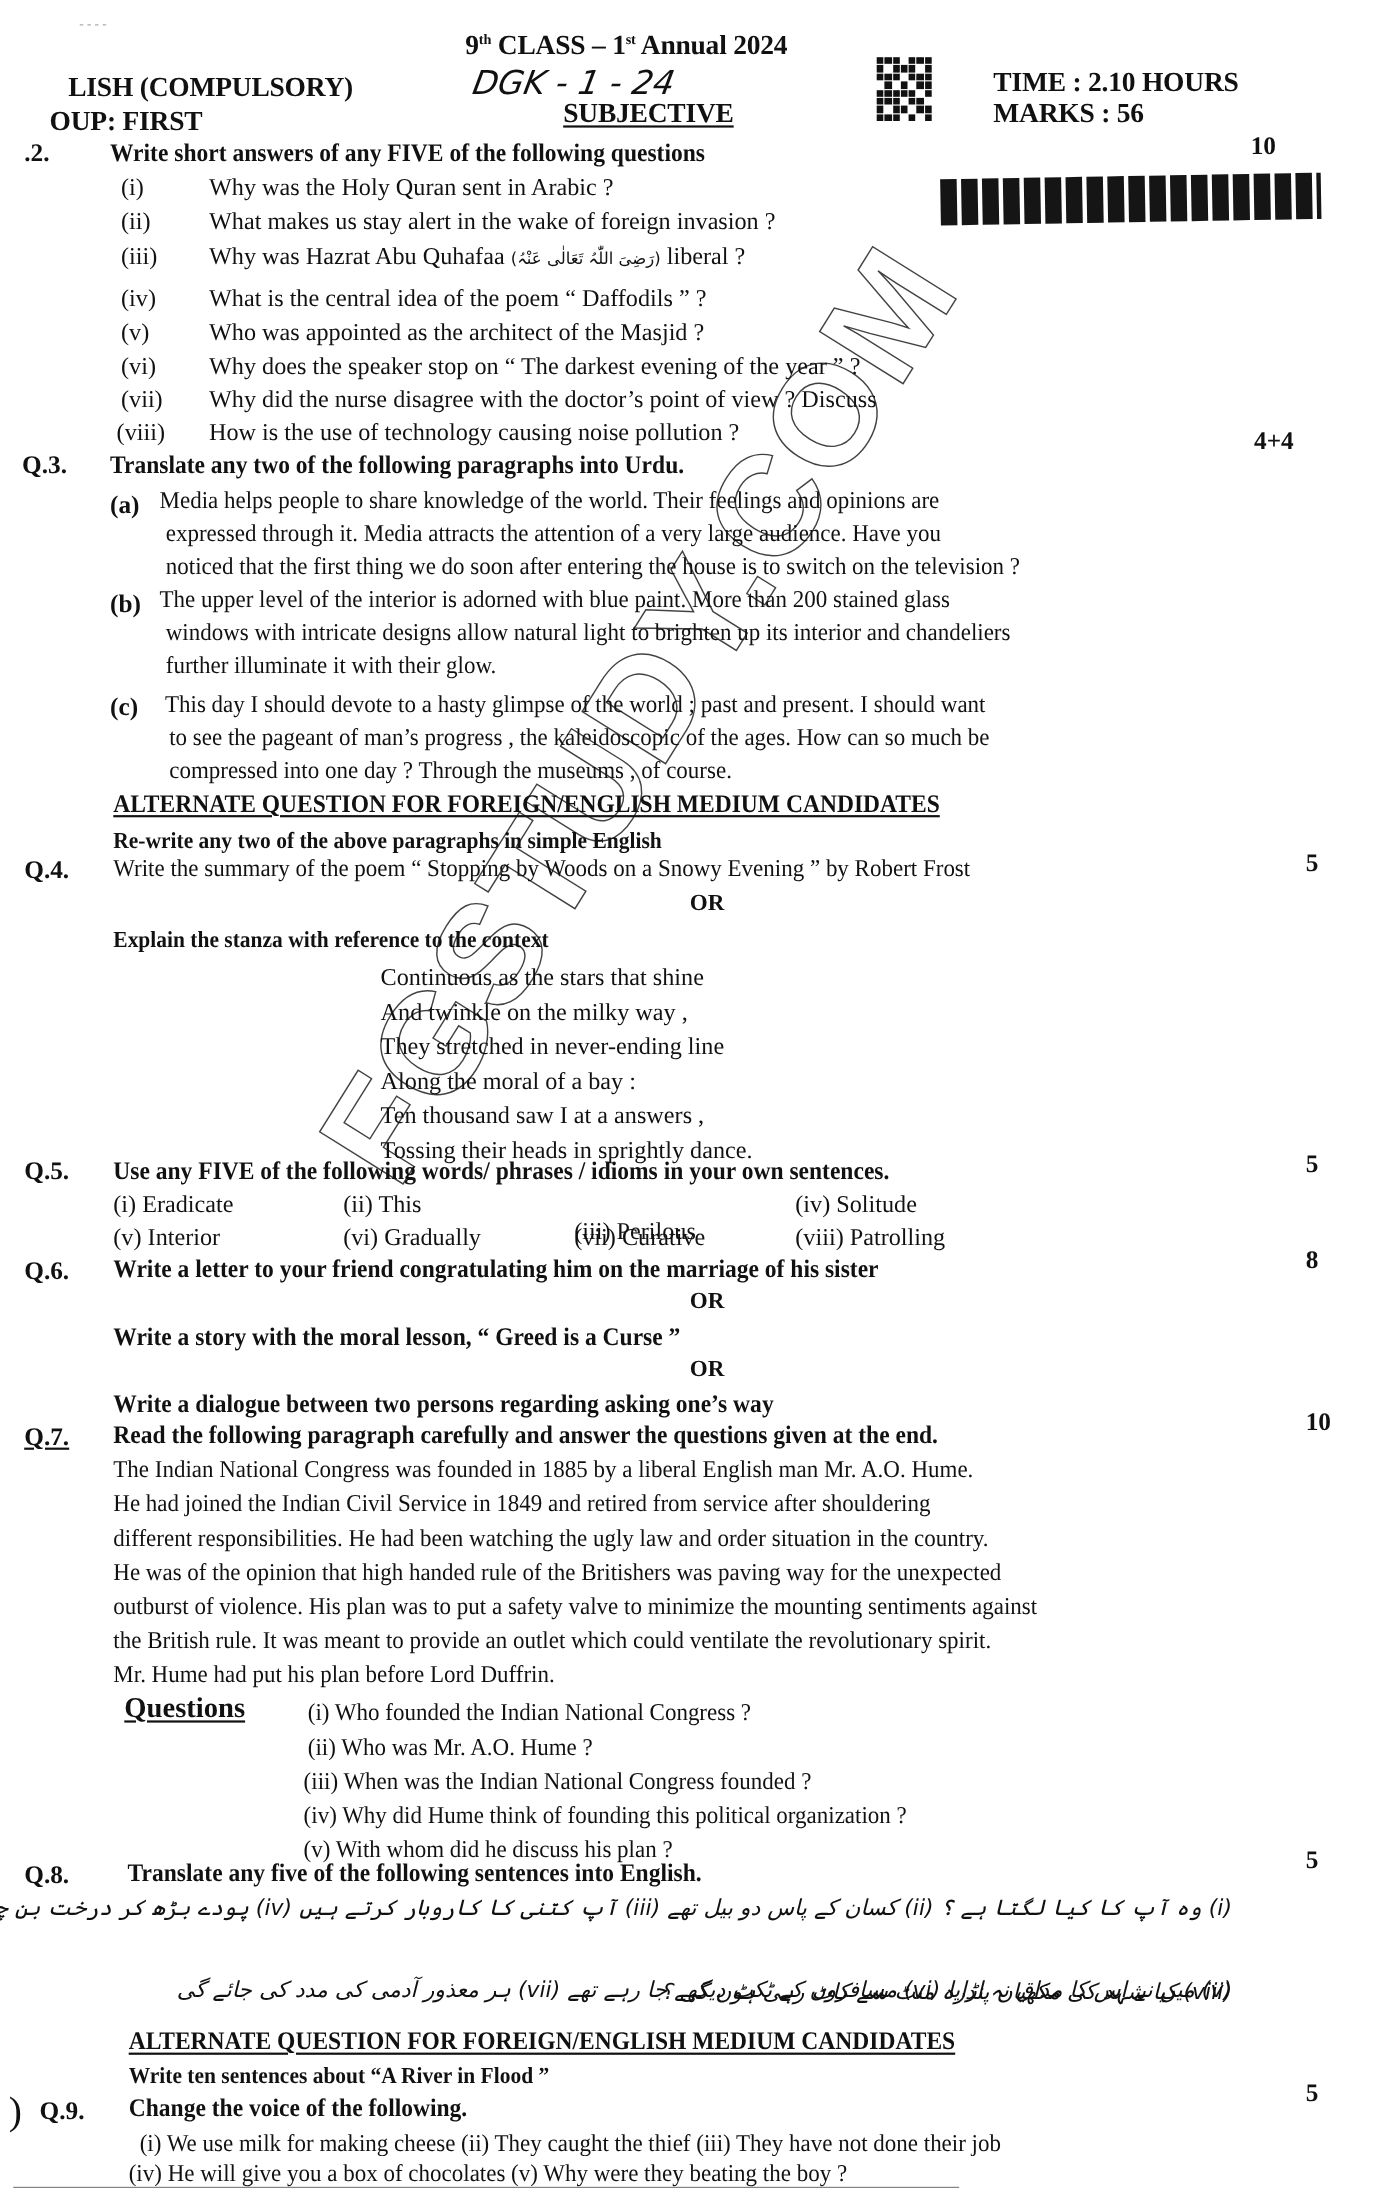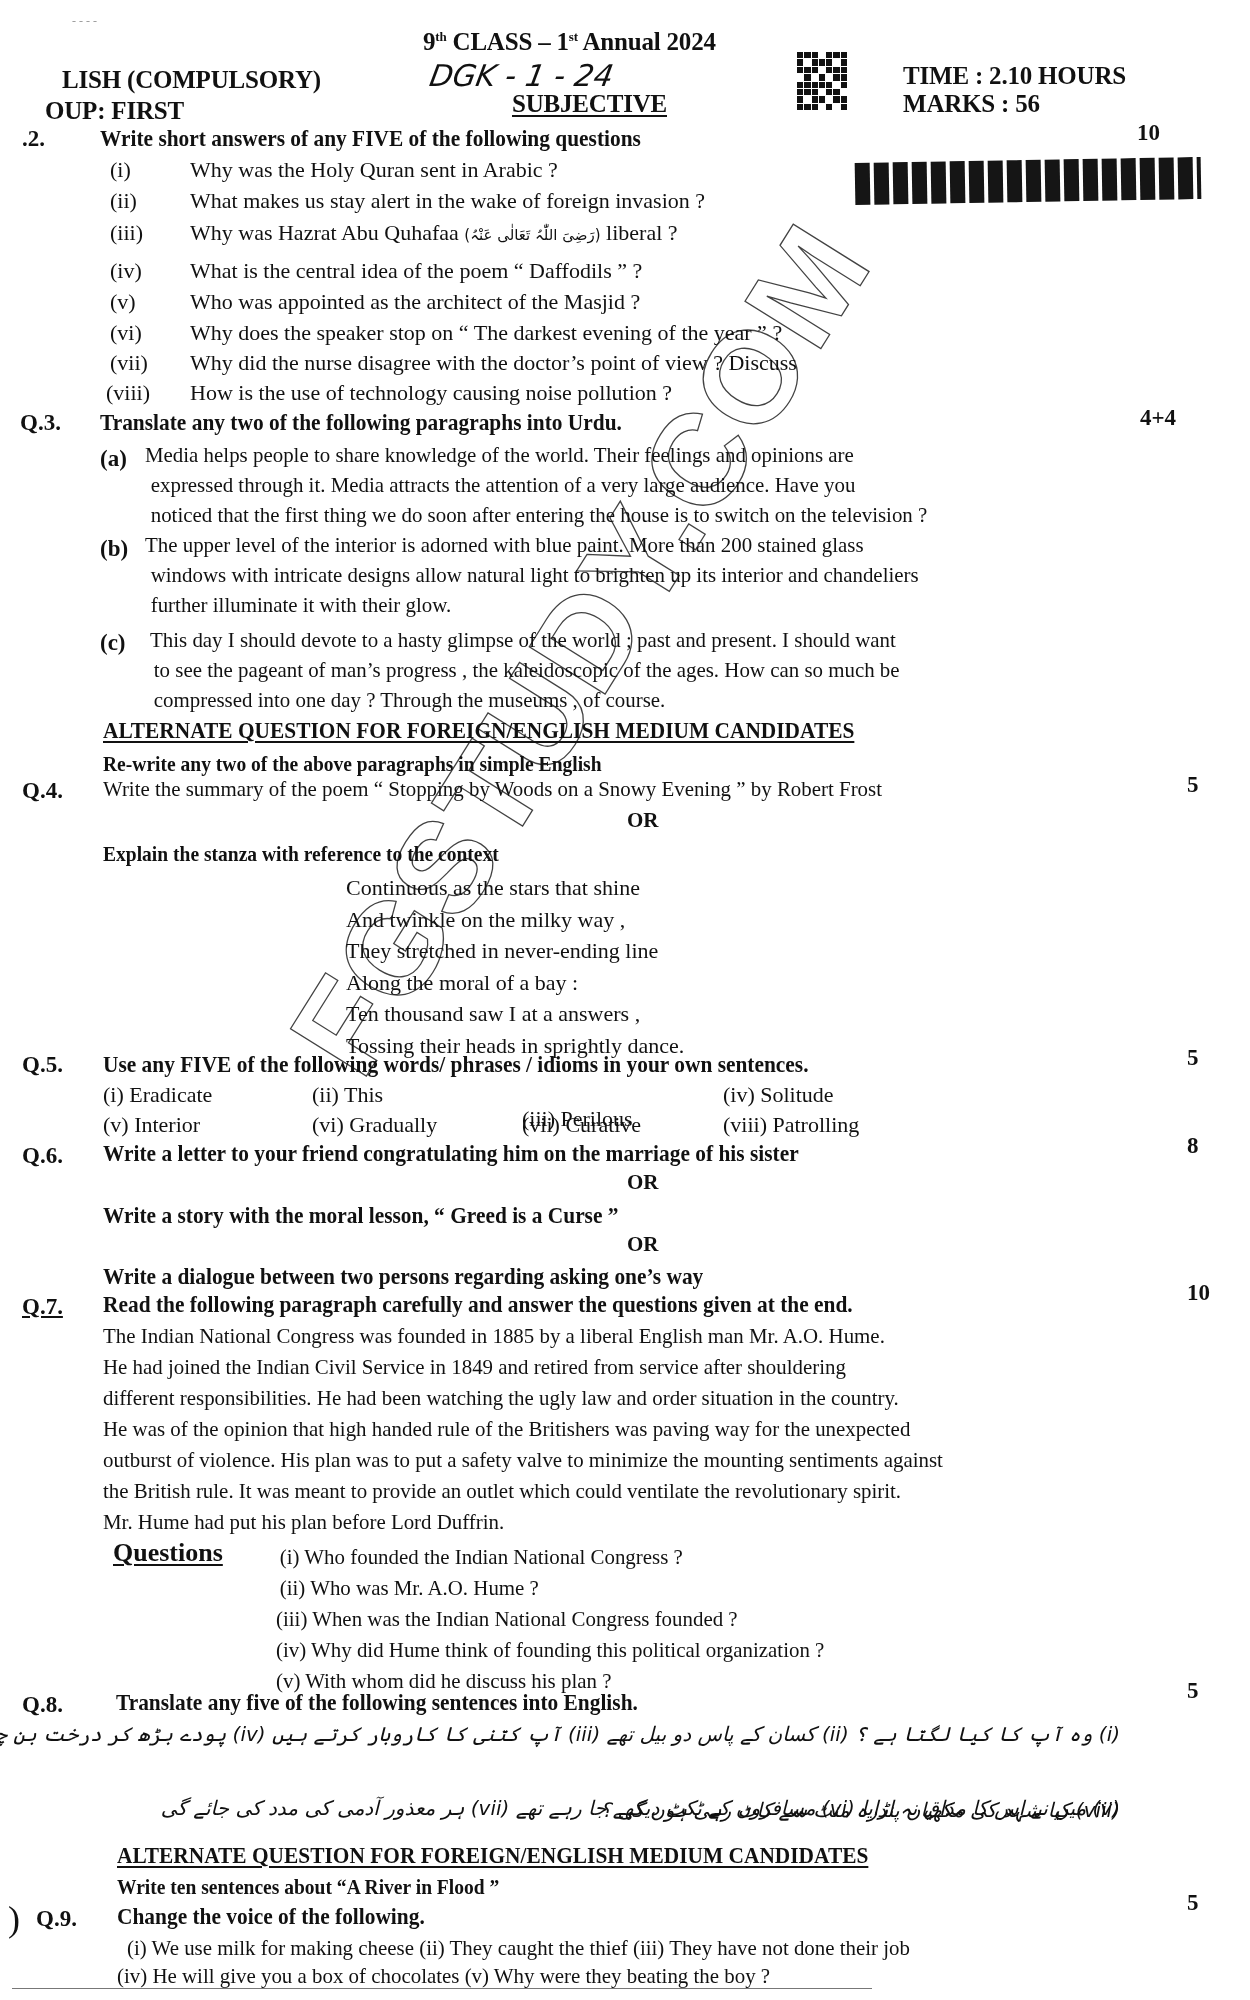--- a/index.html
+++ b/index.html
@@ -141,21 +141,21 @@
 <div class="abs item" style="left:110px;top:188px;"><span class="rnum">(ii)</span><span>What makes us stay alert in the wake of foreign invasion ?</span></div>
 <div class="abs item" style="left:110px;top:220px;"><span class="rnum">(iii)</span><span>Why was Hazrat Abu Quhafaa</span> <span style="font-family:'DejaVu Sans',sans-serif;font-size:15px">(رَضِیَ اللّٰہُ تَعَالٰی عَنْہُ)</span><span> liberal ?</span></div>
 <div class="abs item" style="left:110px;top:258px;"><span class="rnum">(iv)</span><span>What is the central idea of the poem “ Daffodils ”  ?</span></div>
 <div class="abs item" style="left:110px;top:289px;"><span class="rnum">(v)</span><span>Who was appointed as the architect of the Masjid ?</span></div>
 <div class="abs item" style="left:110px;top:320px;"><span class="rnum">(vi)</span><span>Why does the speaker stop on  “ The darkest evening of the year ” ?</span></div>
 <div class="abs item" style="left:110px;top:350px;"><span class="rnum">(vii)</span><span>Why did the nurse disagree with the doctor’s point of view ? Discuss</span></div>
 <div class="abs item" style="left:106px;top:380px;"><span class="rnum" style="width:84px">(viii)</span><span>How is the use of technology causing noise pollution ?</span></div>
 
 <div class="abs qnum" style="left:20px;top:410px;">Q.3.</div>
 <div class="abs qtext" style="left:100px;top:410px;">Translate any two of the following paragraphs into Urdu.</div>
-<div class="abs marks" style="left:1140px;top:405px;text-align:center;">4+4</div>
+<div class="abs marks" style="left:1140px;top:388px;text-align:center;">4+4</div>
 
 <div class="abs b" style="left:100px;top:446px;font-size:23px;">(a)</div>
 <div class="para" style="left:145px;top:440px;">
   <div>Media helps people to share knowledge of the world. Their feelings and opinions are</div>
   <div style="padding-left:6px">expressed through it. Media attracts the attention of a very large audience. Have you</div>
   <div style="padding-left:6px">noticed that the first thing we do soon after entering the house is to switch on the television ?</div>
 </div>
 
 <div class="abs b" style="left:100px;top:536px;font-size:23px;">(b)</div>
 <div class="para" style="left:145px;top:530px;">

